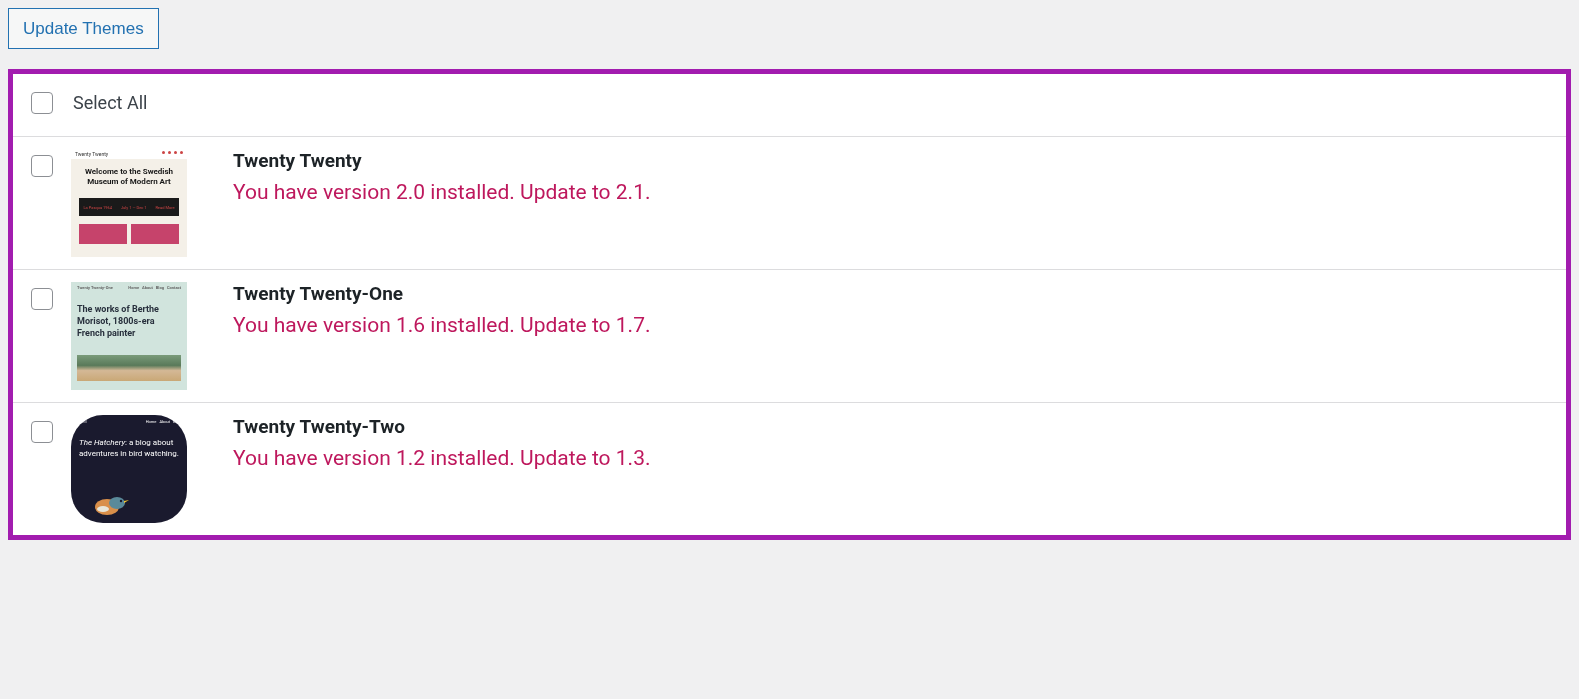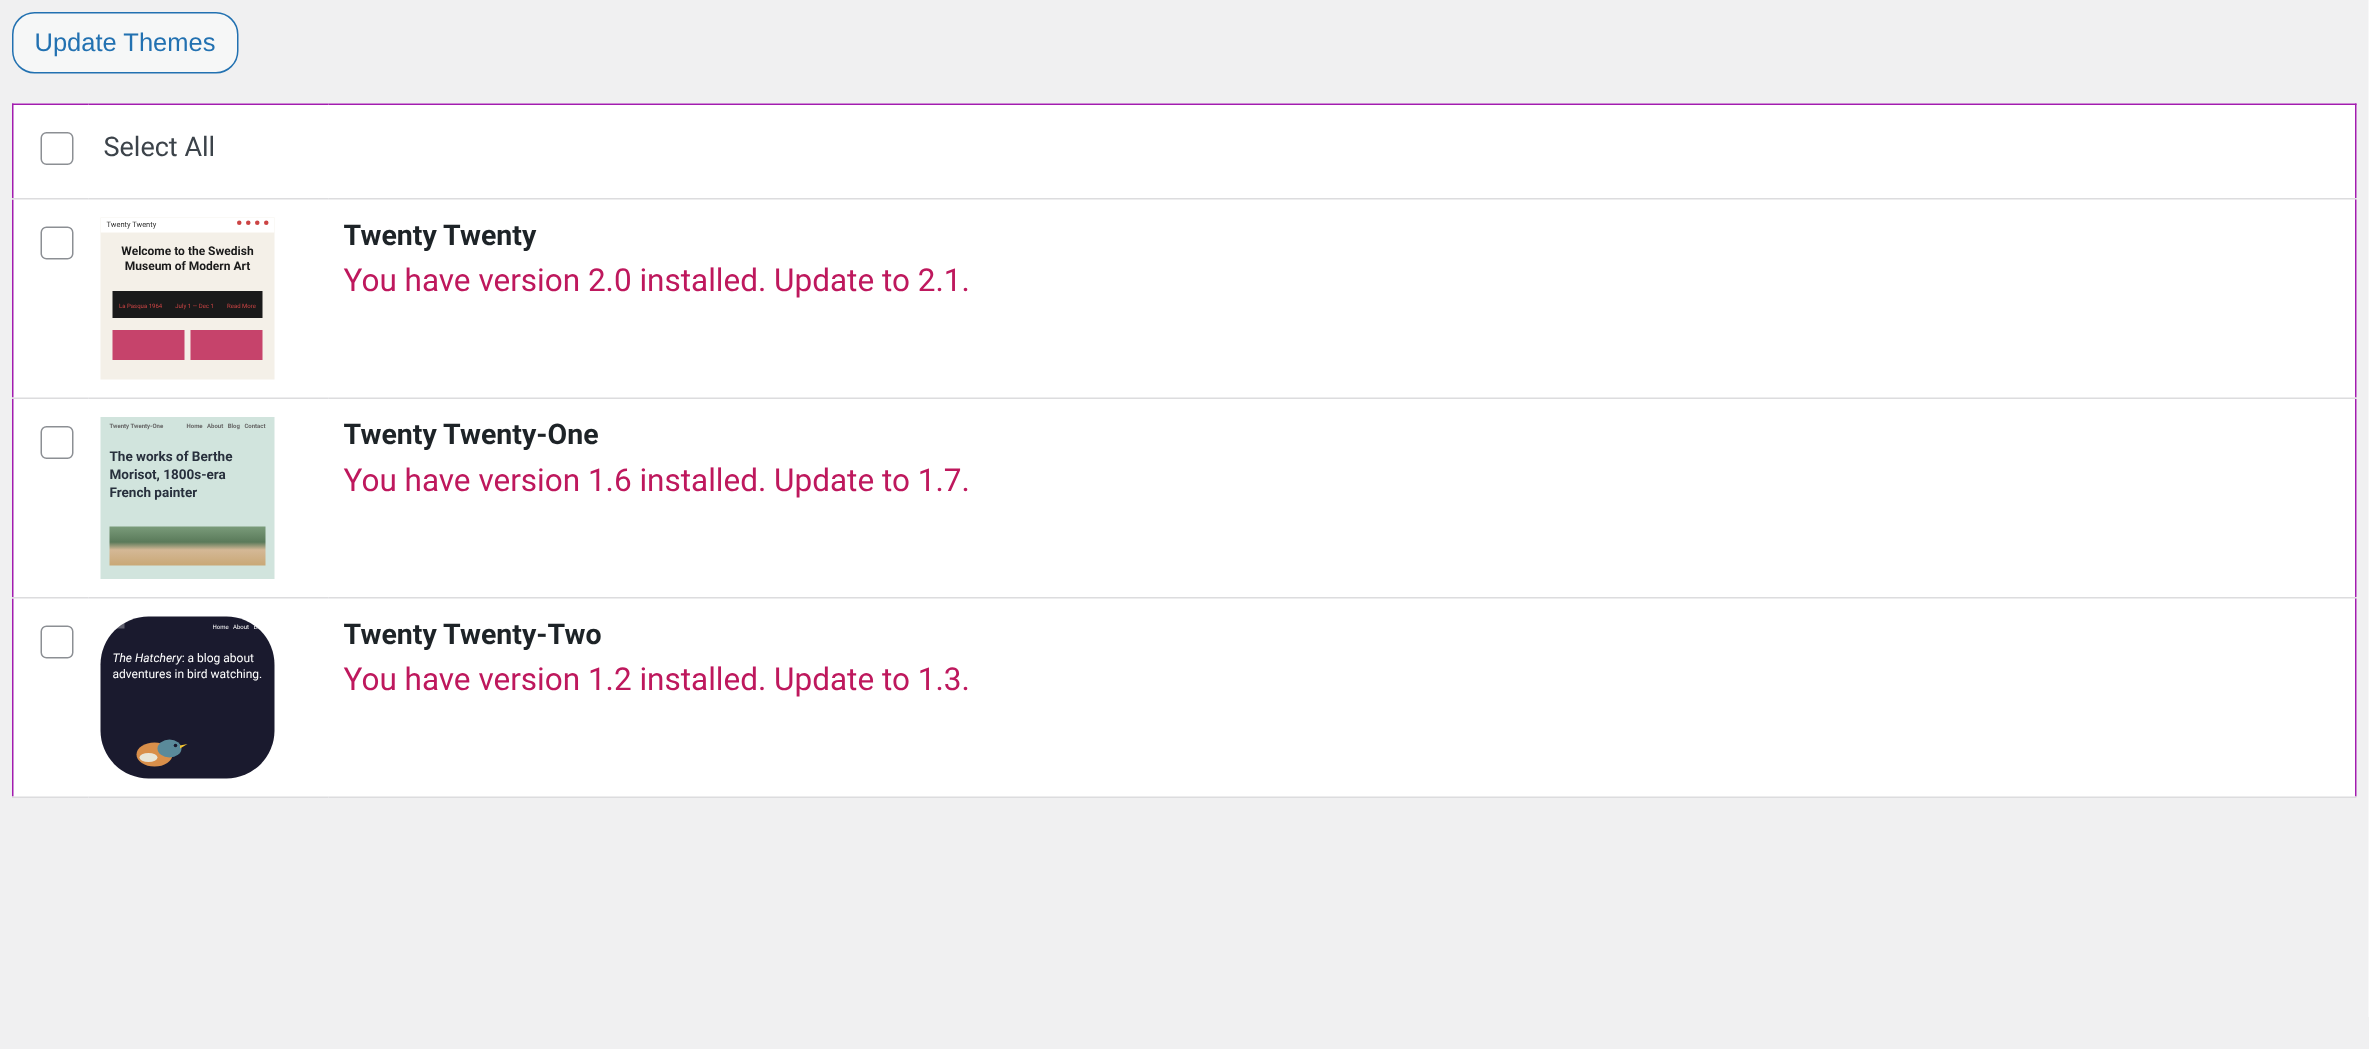--- a/index.html
+++ b/index.html
@@ -44,28 +44,28 @@
     .note-text a {
       color: #2271b1;
       text-decoration: underline;
     }
     .update-button {
       background: #f6f7f7;
       border: 1px solid #2271b1;
       color: #2271b1;
       padding: 6px 14px;
       font-size: 17px;
-      border-radius: 15px;
+      border-radius: 0;
       cursor: pointer;
       line-height: 1.6;
     }
     .themes-table {
       width: 100%;
       background: #fff;
-      border: 1px solid #a21caf;
+      border: 5px solid #a21caf;
       border-collapse: collapse;
     }
     .themes-table tr {
       border-bottom: 1px solid #dcdcde;
     }
     .themes-table td {
       padding: 12px 10px;
       vertical-align: top;
     }
     .checkbox-cell {

